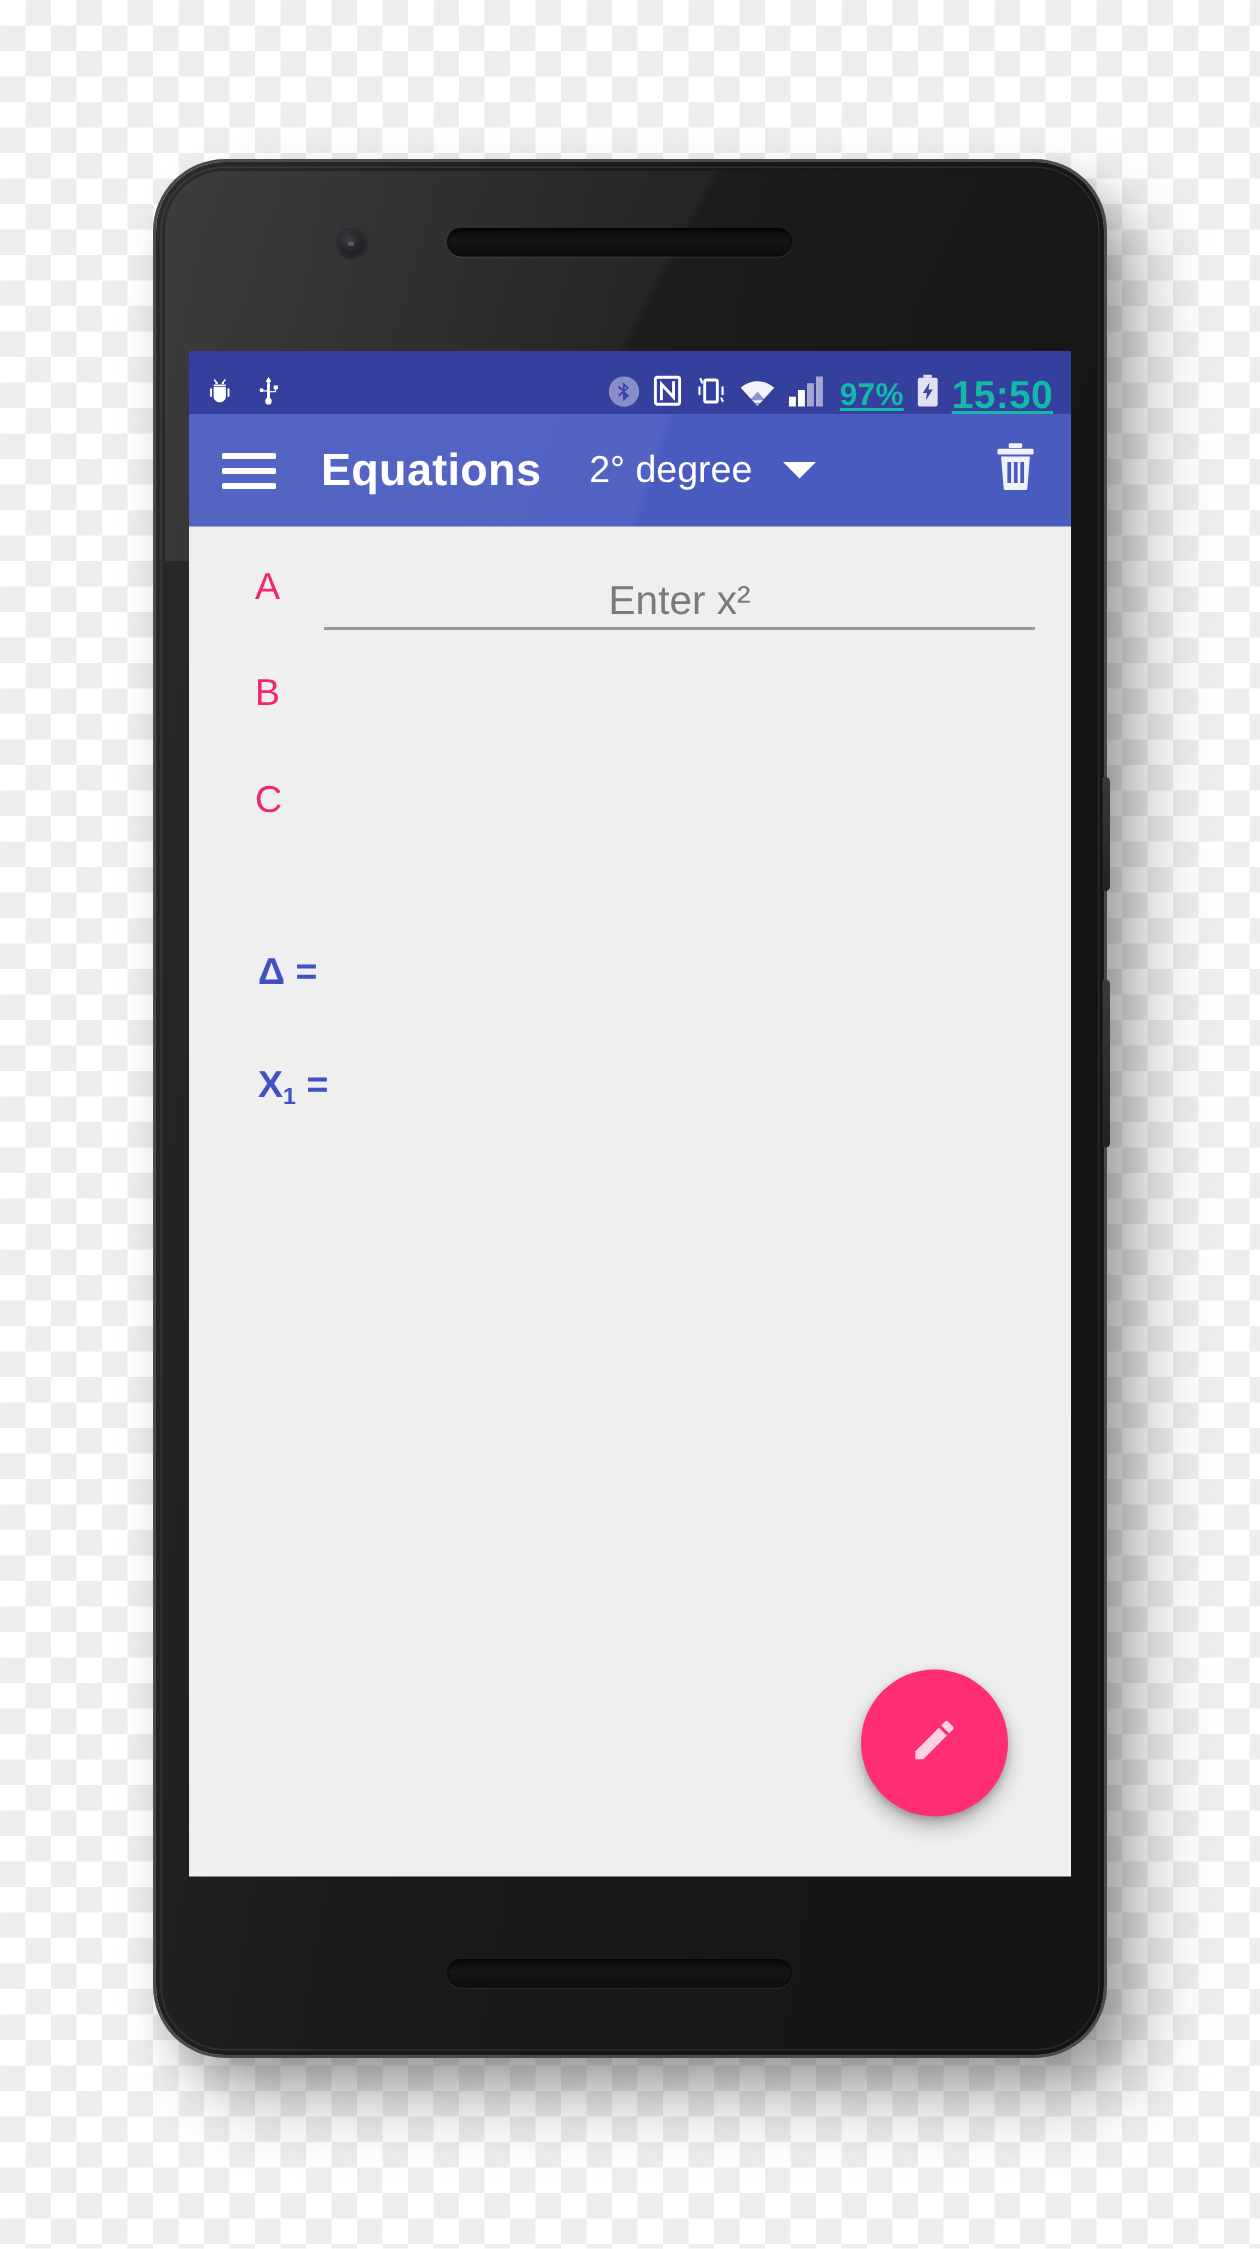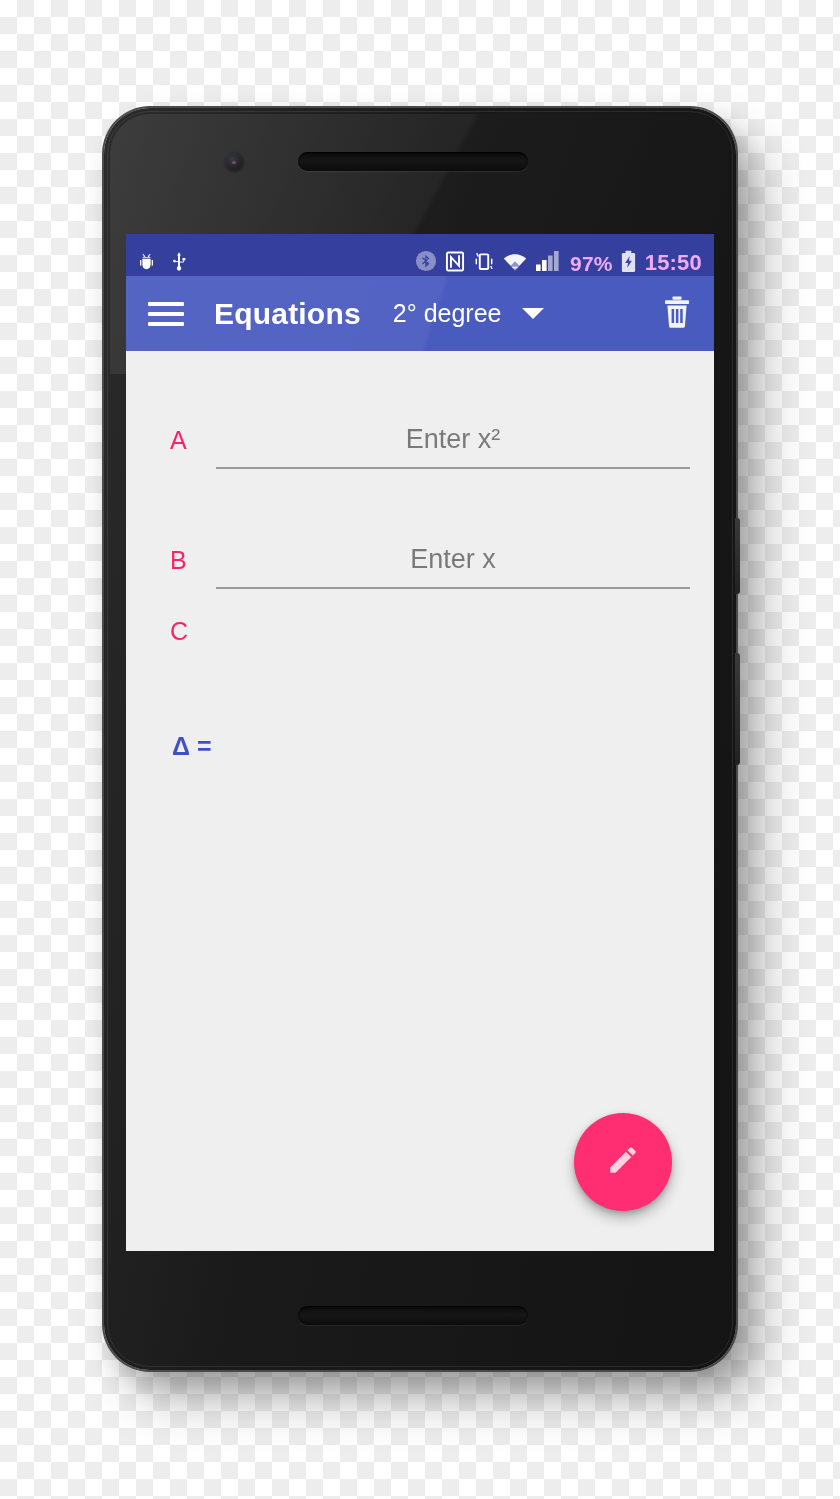--- a/index.html
+++ b/index.html
@@ -112,32 +112,33 @@
     overflow:hidden;
   }
 
   
   #status-bar {
     height:42px;
     background:#353f9e;
     display:flex;
     align-items:center;
     padding:16px 12px 0 10px;
-    color:#f0abfc;
+    color:#14b8a6;
+    text-decoration:underline;
   }
   .sb-left { display:flex; align-items:center; gap:14px; }
   .sb-right{ display:flex; align-items:center; gap:7px; margin-left:auto; }
   .sb-ico { display:block; }
   #battery-pct, #clock {
     font-size:21px;
     font-weight:600;
     letter-spacing:0.2px;
     line-height:1;
   }
-  #clock { font-size:22px; margin-left:1px; }
+  #clock { font-size:26px; margin-left:1px; }
 
   
   #app-bar {
     height:75px;
     background:#4a5bc0;
     display:flex;
     align-items:center;
     padding:0 22px 0 22px;
     position:relative;
     overflow:hidden;
@@ -205,24 +206,22 @@
     color:#f5246b;
     font-size:25px;
     width:46px;
     flex:0 0 46px;
     line-height:1;
     padding-bottom:16px;
   }
   .field-input {
     flex:1 1 auto;
     border-bottom:2px solid #9a9a9a;
-    padding-bottom:10px;
     text-align:center;
     cursor:text;
-    margin-top:44px;
   }
   .field-placeholder {
     color:#7a7a7a;
     font-size:27px;
     line-height:1.25;
     display:block;
   }
 
   
   #results { padding:44px 0 0 46px; }
@@ -382,38 +381,40 @@
 
       <div class="field-row">
         <div class="field-letter">A</div>
         <div class="field-input">
           <span class="field-placeholder">Enter x²</span>
         </div>
       </div>
 
       <div class="field-row">
         <div class="field-letter">B</div>
-        <div class="field-input">
-          <span class="field-placeholder">Enter x</span>
-        </div>
       </div>
 
       <div class="field-row">
         <div class="field-letter">C</div>
       </div>
     </div>
 
     <div id="results">
 
       <div class="result-row">
         <span>Δ</span>
         <span>=</span>
         <span class="result-value"></span>
       </div>
 
+      <div class="result-row">
+        <span>X</span><sub>1</sub>
+        <span>=</span>
+        <span class="result-value"></span>
+      </div>
 
     </div>
 
     <div id="fab">
       <span>
         <svg width="34" height="34" viewBox="0 0 24 24">
           <path d="M3 17.25V21h3.75L17.81 9.94l-3.75-3.75L3 17.25z" fill="#ffd2e0"></path>
           <path d="M20.71 7.04a1 1 0 0 0 0-1.41l-2.34-2.34a1 1 0 0 0-1.41 0l-1.83 1.83 3.75 3.75 1.83-1.83z" fill="#ffd2e0"></path>
         </svg>
       </span>

